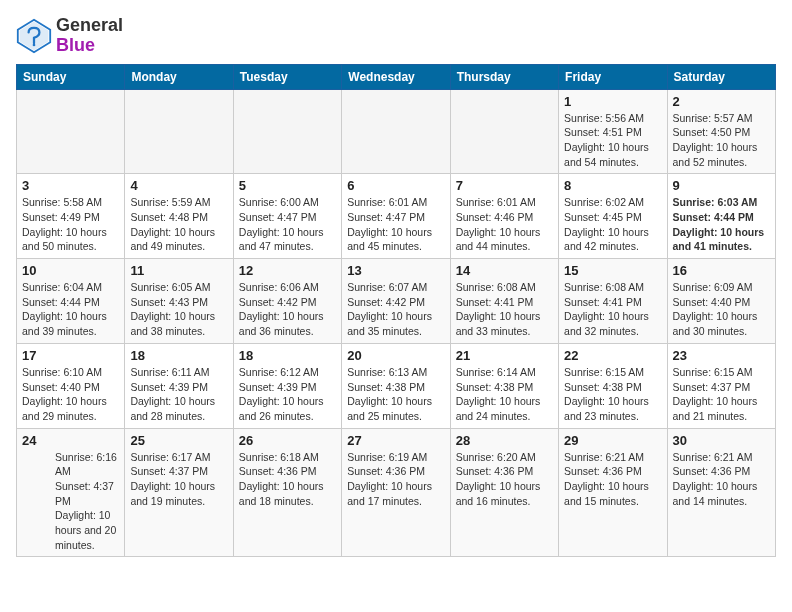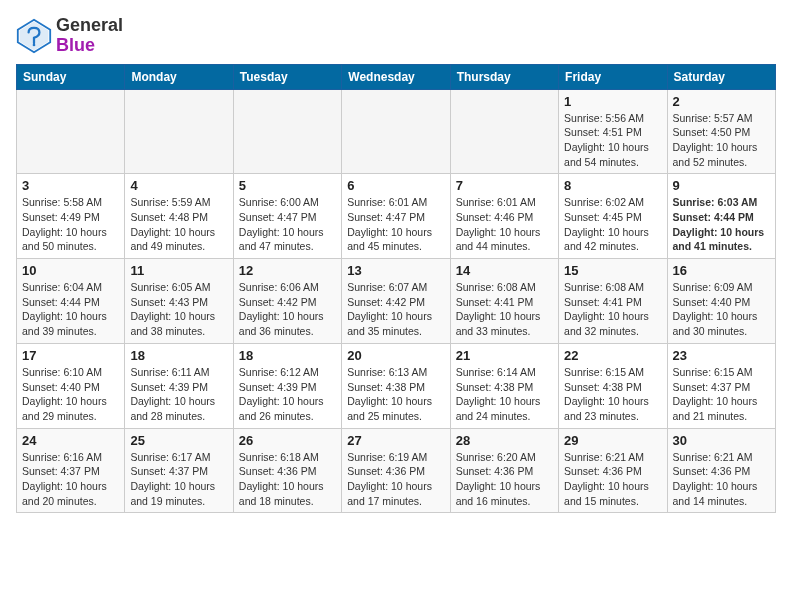--- a/index.html
+++ b/index.html
@@ -272,21 +272,21 @@
         <td>
           <div class="day-number">23</div>
           <div class="day-info" style="white-space: pre-line;">Sunrise: 6:15 AM
 Sunset: 4:37 PM
 Daylight: 10 hours and 21 minutes.</div>
         </td>
       </tr>
       <tr class="week-row">
         <td>
           <div class="day-number">24</div>
-          <div class="day-info" style="white-space: pre-line;">Sunrise: 6:16 AM
+          <div class="day-info" style="white-space: pre-line; margin-left: 33px;">Sunrise: 6:16 AM
 Sunset: 4:37 PM
 Daylight: 10 hours and 20 minutes.</div>
         </td>
         <td>
           <div class="day-number">25</div>
           <div class="day-info" style="white-space: pre-line;">Sunrise: 6:17 AM
 Sunset: 4:37 PM
 Daylight: 10 hours and 19 minutes.</div>
         </td>
         <td>

